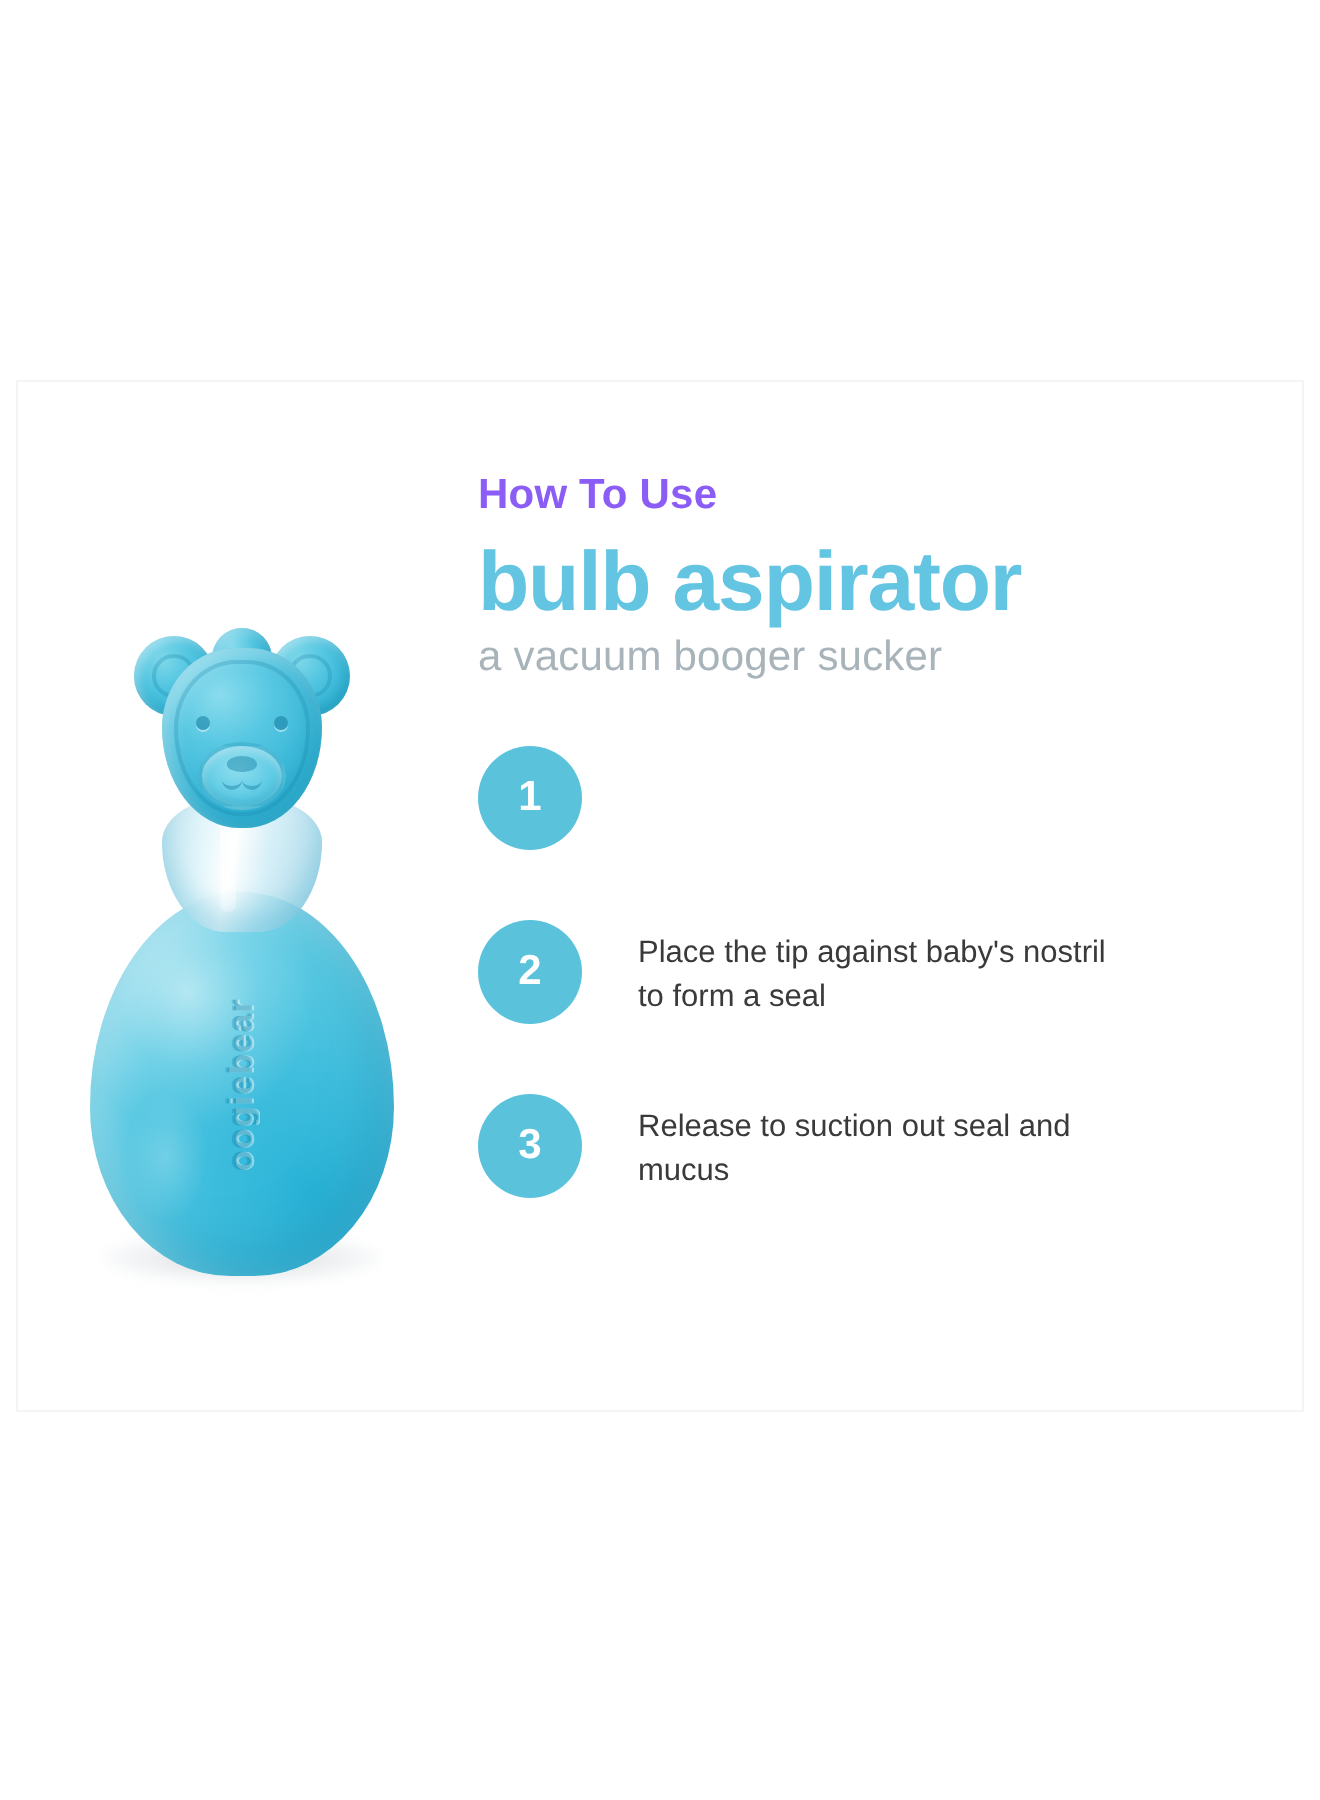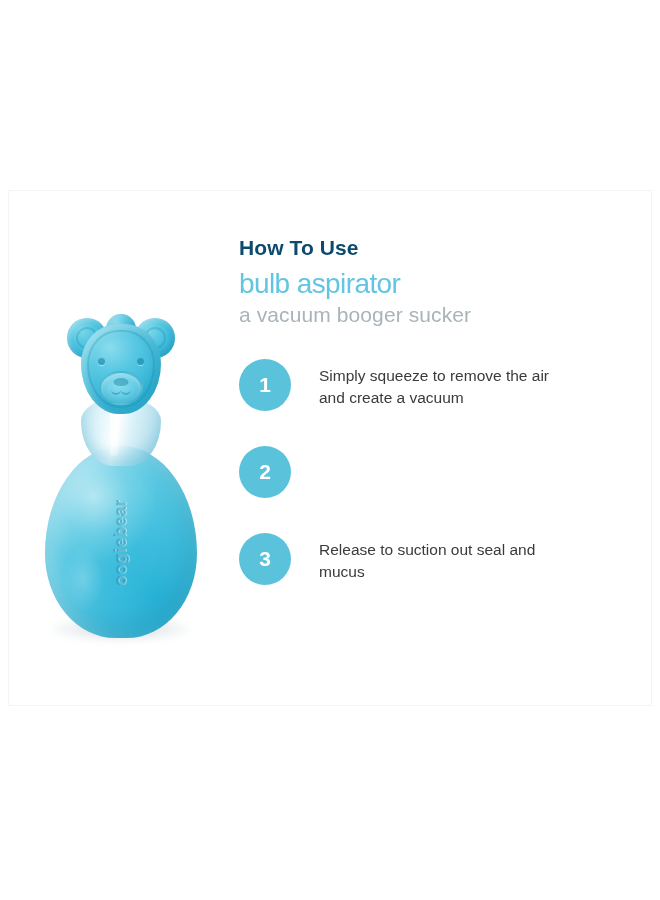--- a/index.html
+++ b/index.html
@@ -276,27 +276,27 @@
 
   
   .copy-pane {
     flex: 1 1 auto;
     padding: 45px 30px 0 8px;
     box-sizing: border-box;
   }
   .eyebrow {
     font-size: 21px;
     font-weight: 700;
-    color: #0c4a6e;
+    color: #8b5cf6;
     letter-spacing: 0.1px;
     margin: 0 0 10px 0;
   }
   .headline {
-    font-size: 28px;
-    font-weight: 400;
+    font-size: 42px;
+    font-weight: 700;
     color: #63c5e2;
     letter-spacing: -0.6px;
     line-height: 1.02;
     margin: 0 0 4px 0;
     white-space: nowrap;
   }
   .subhead {
     font-size: 21px;
     font-weight: 400;
     color: #a8b4ba;
@@ -372,25 +372,25 @@
   <div class="copy-pane">
 
     <p class="eyebrow">How To Use</p>
     <h1 class="headline">bulb aspirator</h1>
     <p class="subhead">a vacuum booger sucker</p>
 
     <div class="steps">
 
       <div class="step">
         <div class="step-badge">1</div>
-        <div class="step-text">Simply squeeze to remove the air and create a vacuum</div>
       </div>
 
       <div class="step">
         <div class="step-badge">2</div>
+        <div class="step-text">Place the tip against baby's nostril to form a seal</div>
       </div>
 
       <div class="step">
         <div class="step-badge">3</div>
         <div class="step-text">Release to suction out seal and mucus</div>
       </div>
 
     </div>
   </div>
 

